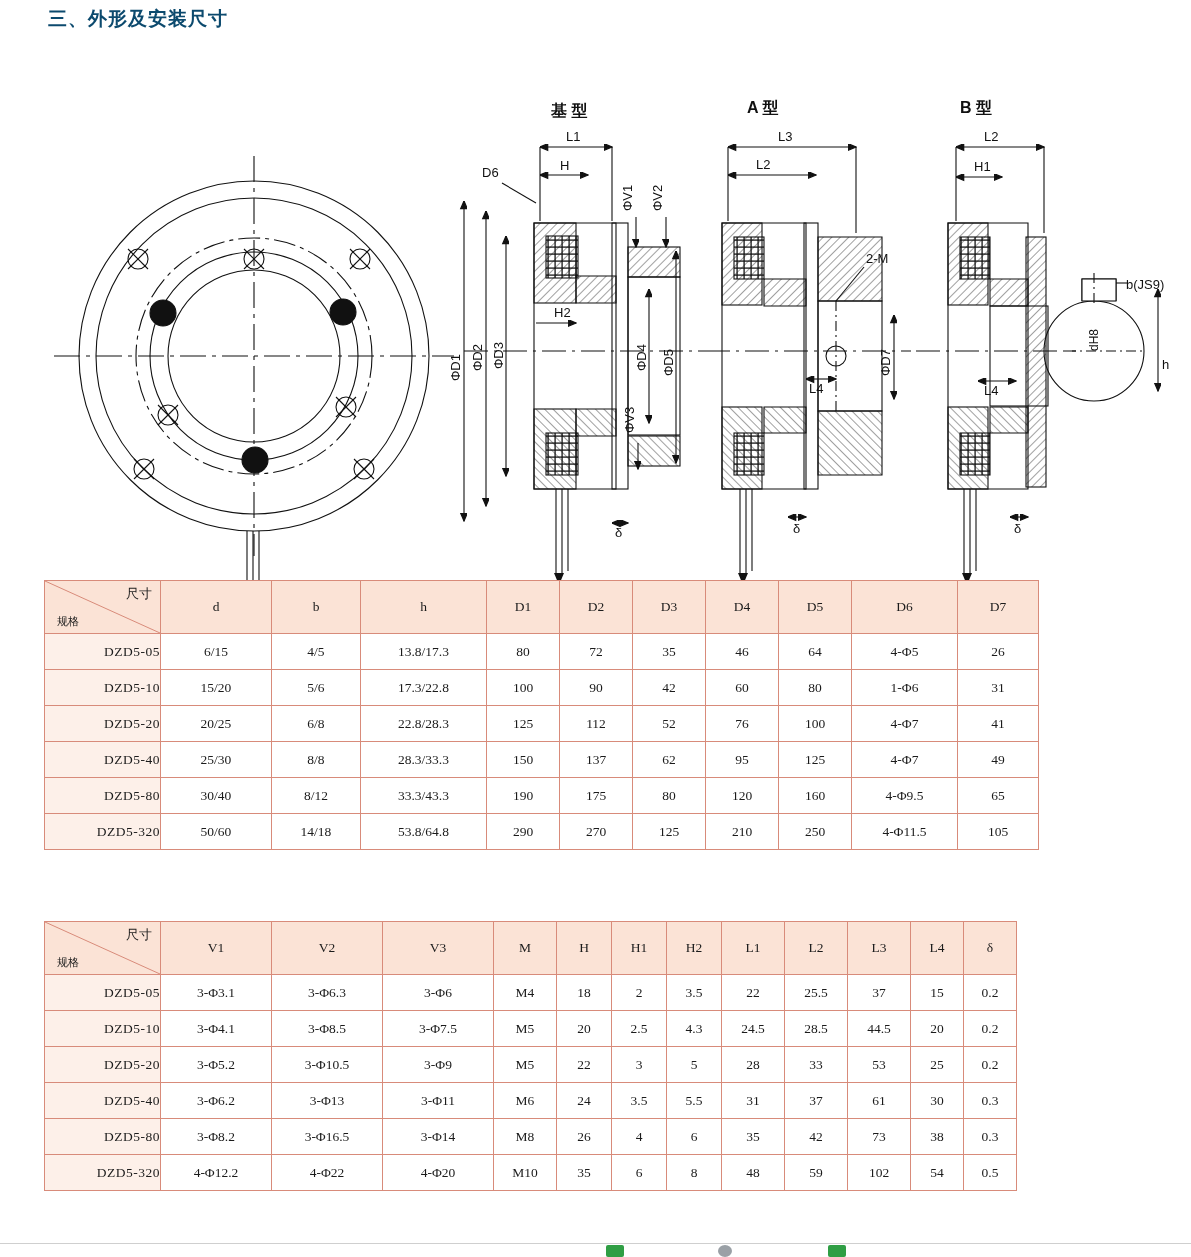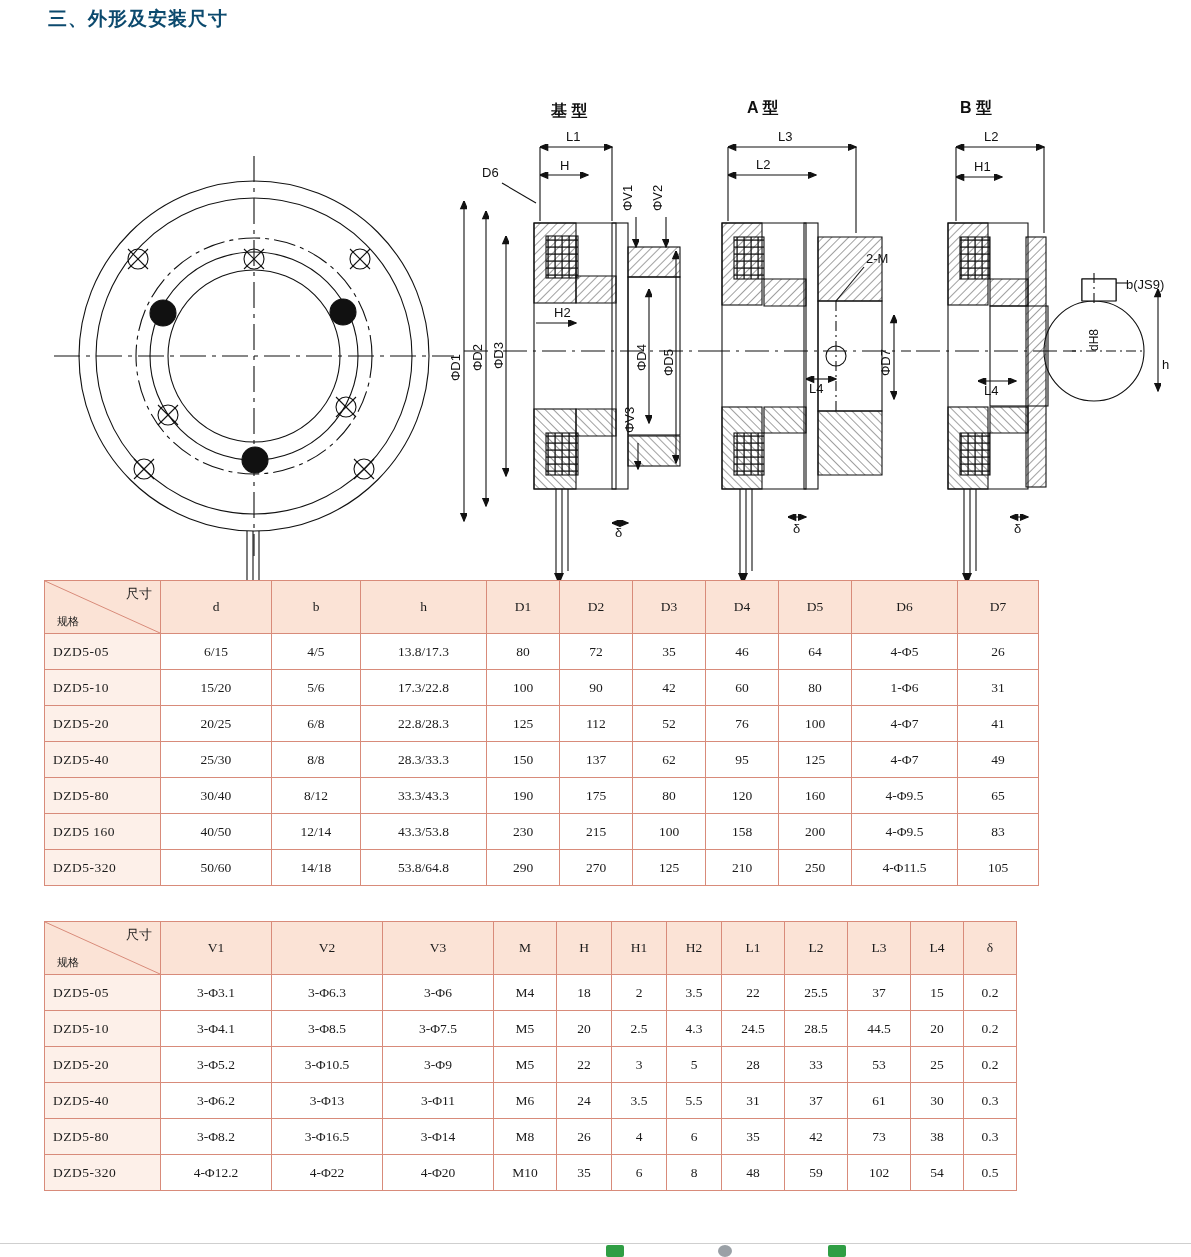--- a/index.html
+++ b/index.html
@@ -40,22 +40,22 @@
     font-weight:normal;
     color:#1b1b1b;
   }
   .tbl thead td, .tbl thead th{
     background:#fbe3d6;
     height:52px;
     font-size:13.5px;
   }
   .tbl tbody td:first-child{
     background:#fdf0e9;
-    text-align:left;
-    padding-left:8px;
+    text-align:right;
+    padding-left:22px;
     letter-spacing:0.5px;
   }
   .corner{
     position:relative;
     background:#fbe3d6 !important;
     width:115px;
   }
   .corner .diag{
     position:absolute;left:0;top:0;width:100%;height:100%;
   }
@@ -378,33 +378,20 @@
         <td>30/40</td>
         <td>8/12</td>
         <td>33.3/43.3</td>
         <td>190</td>
         <td>175</td>
         <td>80</td>
         <td>120</td>
         <td>160</td>
         <td>4-Φ9.5</td>
         <td>65</td>
-      </tr>
-      <tr>
-        <td>DZD5 160</td>
-        <td>40/50</td>
-        <td>12/14</td>
-        <td>43.3/53.8</td>
-        <td>230</td>
-        <td>215</td>
-        <td>100</td>
-        <td>158</td>
-        <td>200</td>
-        <td>4-Φ9.5</td>
-        <td>83</td>
       </tr>
       <tr>
         <td>DZD5-320</td>
         <td>50/60</td>
         <td>14/18</td>
         <td>53.8/64.8</td>
         <td>290</td>
         <td>270</td>
         <td>125</td>
         <td>210</td>

